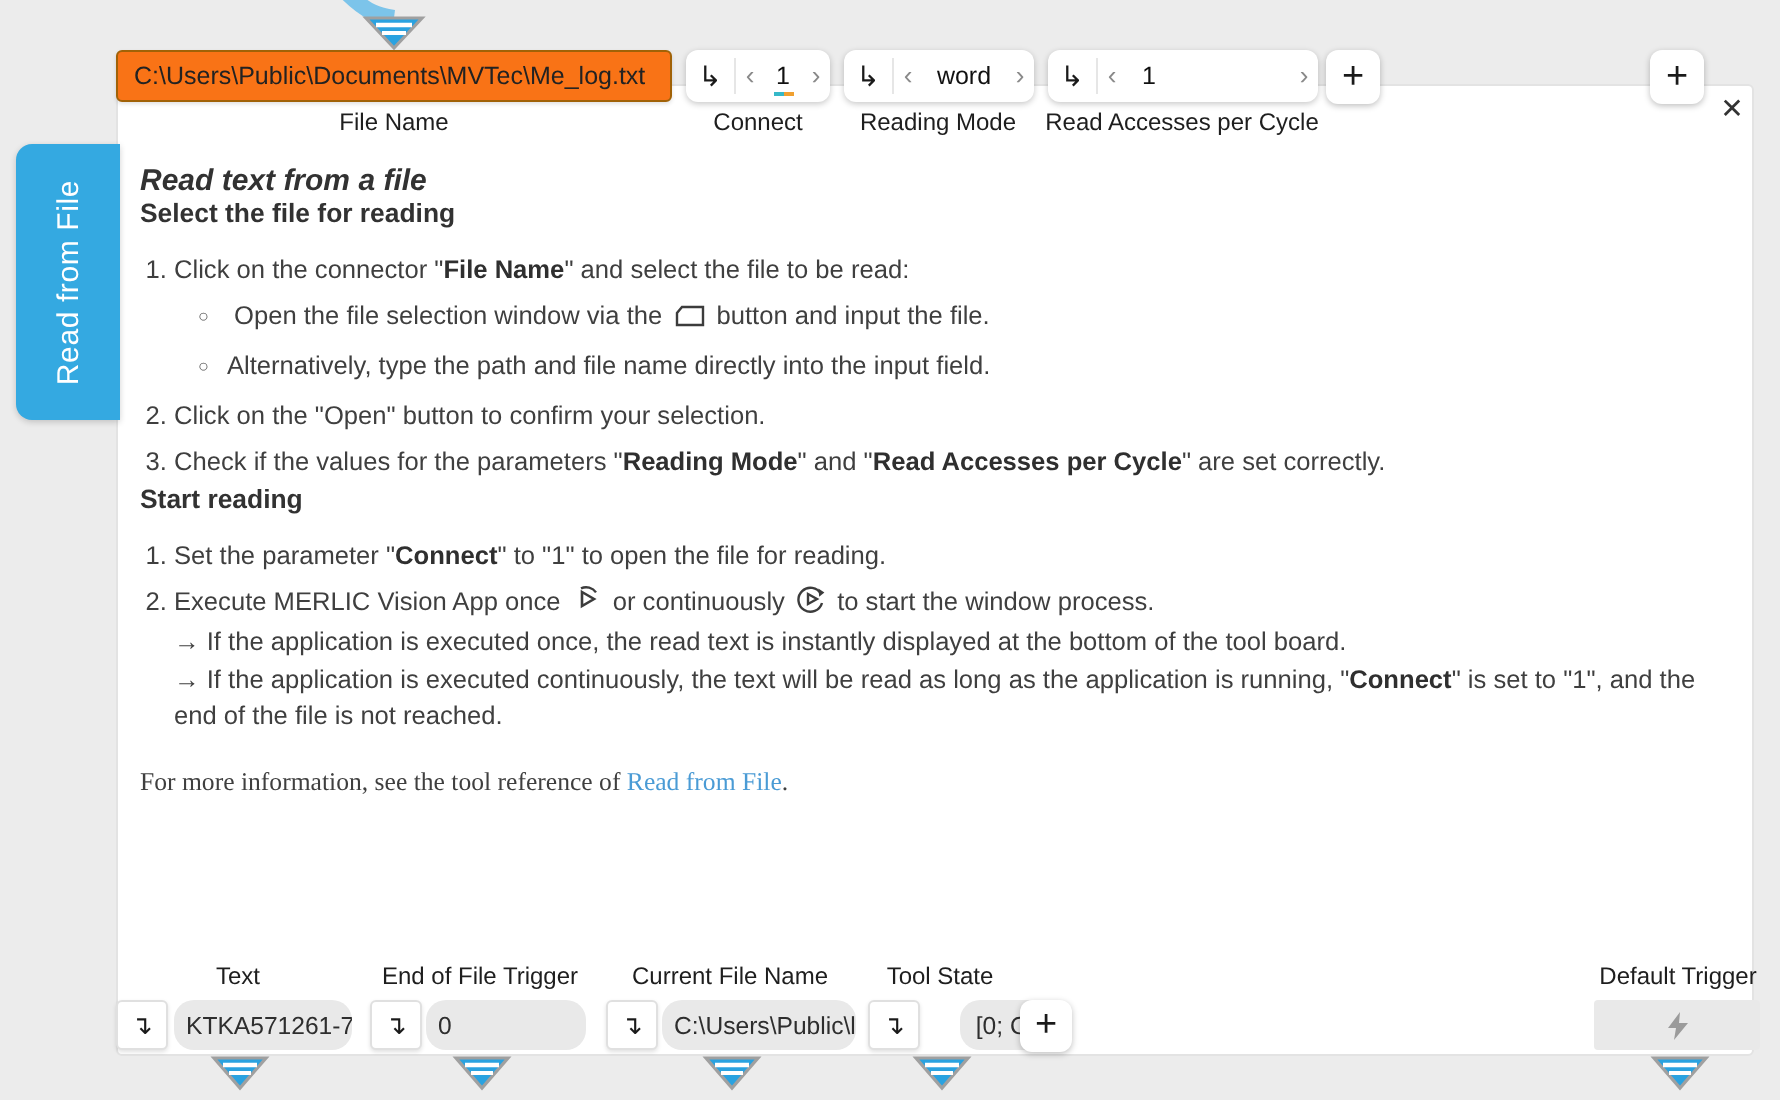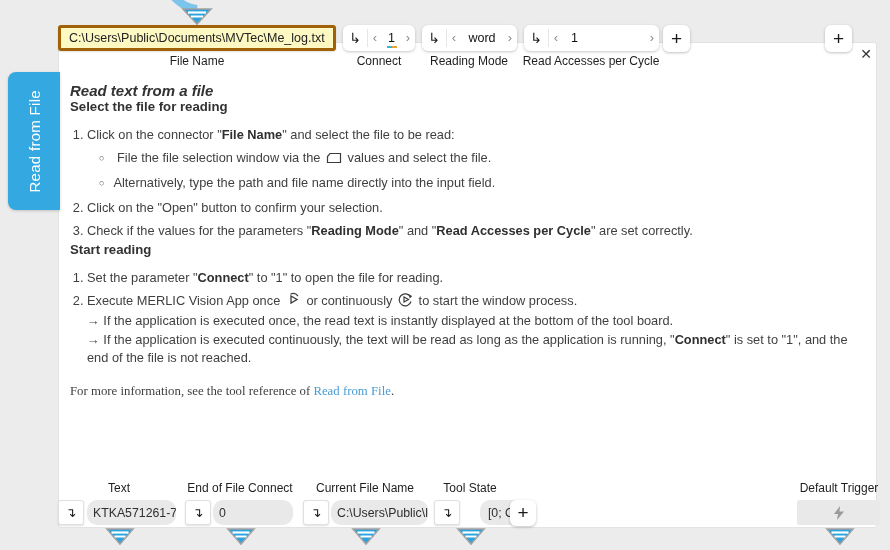--- a/index.html
+++ b/index.html
@@ -27,21 +27,21 @@
     box-shadow:0 1px 3px rgba(0,0,0,.18);
   }
   .tool-tab span {
     writing-mode: vertical-rl; transform: rotate(180deg);
     color:#fff; font-size:15px; letter-spacing:.3px; white-space:nowrap;
   }
 
   
   .file-input {
     position:absolute; left:58px; top:25px; width:278px; height:26px;
-    background:#fef9c3; border:3px solid #a16207; border-radius:3px;
+    background:#f97316; border:1px solid #a16207; border-radius:3px;
     font-size:12.5px; color:#222; padding:0 8px;
     box-shadow:0 1px 2px rgba(0,0,0,.12); outline:none;
   }
   .io-label {
     position:absolute; top:54px; font-size:12px; color:#1e1e1e;
     text-align:center; transform:translateX(-50%); white-space:nowrap;
   }
   .param-group {
     position:absolute; top:25px; height:26px; background:#fff;
     border-radius:6px; box-shadow:0 1px 3px rgba(0,0,0,.22);
@@ -163,25 +163,25 @@
   <div class="close-btn">✕</div>
 
   <div class="doc">
     <h1>Read text from a file</h1>
     <h2>Select the file for reading</h2>
     <ol>
       <li>
         <span>Click on the connector "</span><b>File Name</b><span>" and select the file to be read:</span>
         <ul>
           <li>
-            <span>File the file selection window via the</span>
+            <span>Open the file selection window via the</span>
             <svg class="inline-icon" width="16" height="12" viewBox="0 0 16 12">
               <path d="M4 1.5 L14.5 1.5 L14.5 10.5 L1.5 10.5 L1.5 4.5 Z" fill="none" stroke="#3c3c3c" stroke-width="1.2"></path>
             </svg>
-            <span>values and select the file.</span>
+            <span>button and input the file.</span>
           </li>
           <li>Alternatively, type the path and file name directly into the input field.</li>
         </ul>
       </li>
       <li>Click on the "Open" button to confirm your selection.</li>
       <li>
         <span>Check if the values for the parameters "</span><b>Reading Mode</b><span>" and "</span><b>Read Accesses per Cycle</b><span>" are set correctly.</span>
       </li>
     </ol>
 
@@ -212,21 +212,21 @@
 
     <p class="more-p">
       <span>For more information, see the tool reference of </span><a class="link">Read from File</a><span>.</span>
     </p>
   </div>
 
   <div class="out-label" style="left:119px">Text</div>
   <div class="out-icon-btn" style="left:58px">↴</div>
   <div class="out-value" style="left:87px;width:89px">KTKA571261-7</div>
 
-  <div class="out-label" style="left:240px">End of File Connect</div>
+  <div class="out-label" style="left:240px">End of File Trigger</div>
   <div class="out-icon-btn" style="left:185px">↴</div>
   <div class="out-value" style="left:213px;width:80px">0</div>
 
   <div class="out-label" style="left:365px">Current File Name</div>
   <div class="out-icon-btn" style="left:303px">↴</div>
   <div class="out-value" style="left:331px;width:97px">C:\Users\Public\l</div>
 
   <div class="out-label" style="left:470px">Tool State</div>
   <div class="out-icon-btn" style="left:434px">↴</div>
   <div class="out-value" style="left:480px;width:52px;justify-content:center">[0; Ok]</div>

